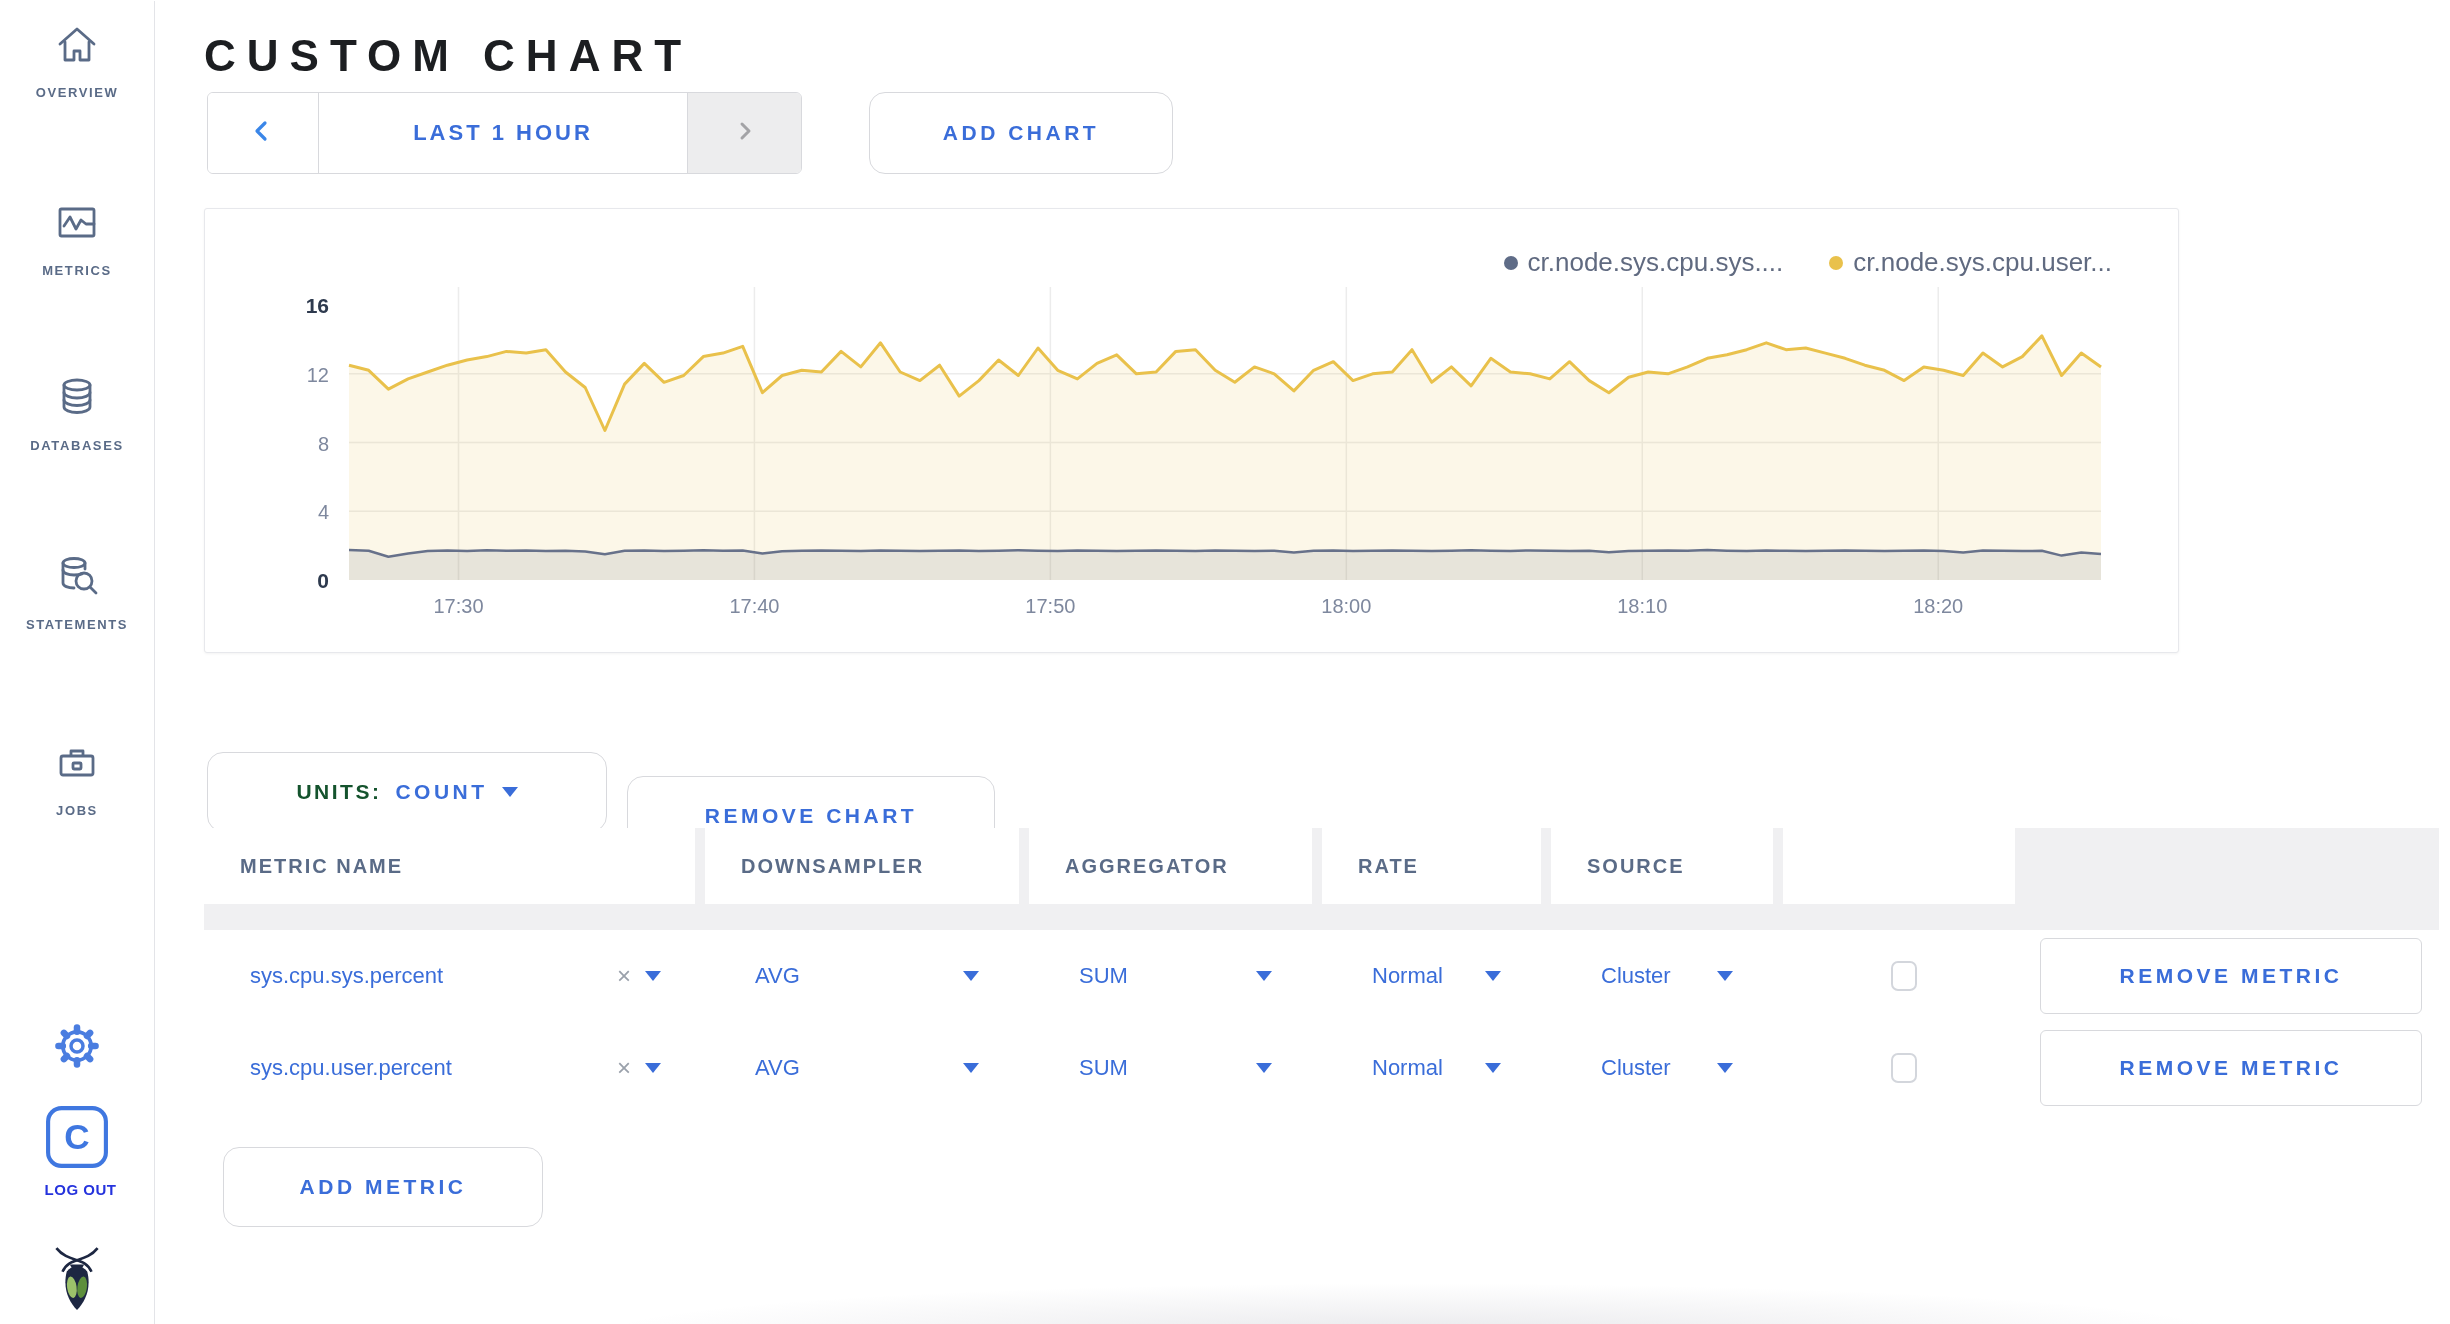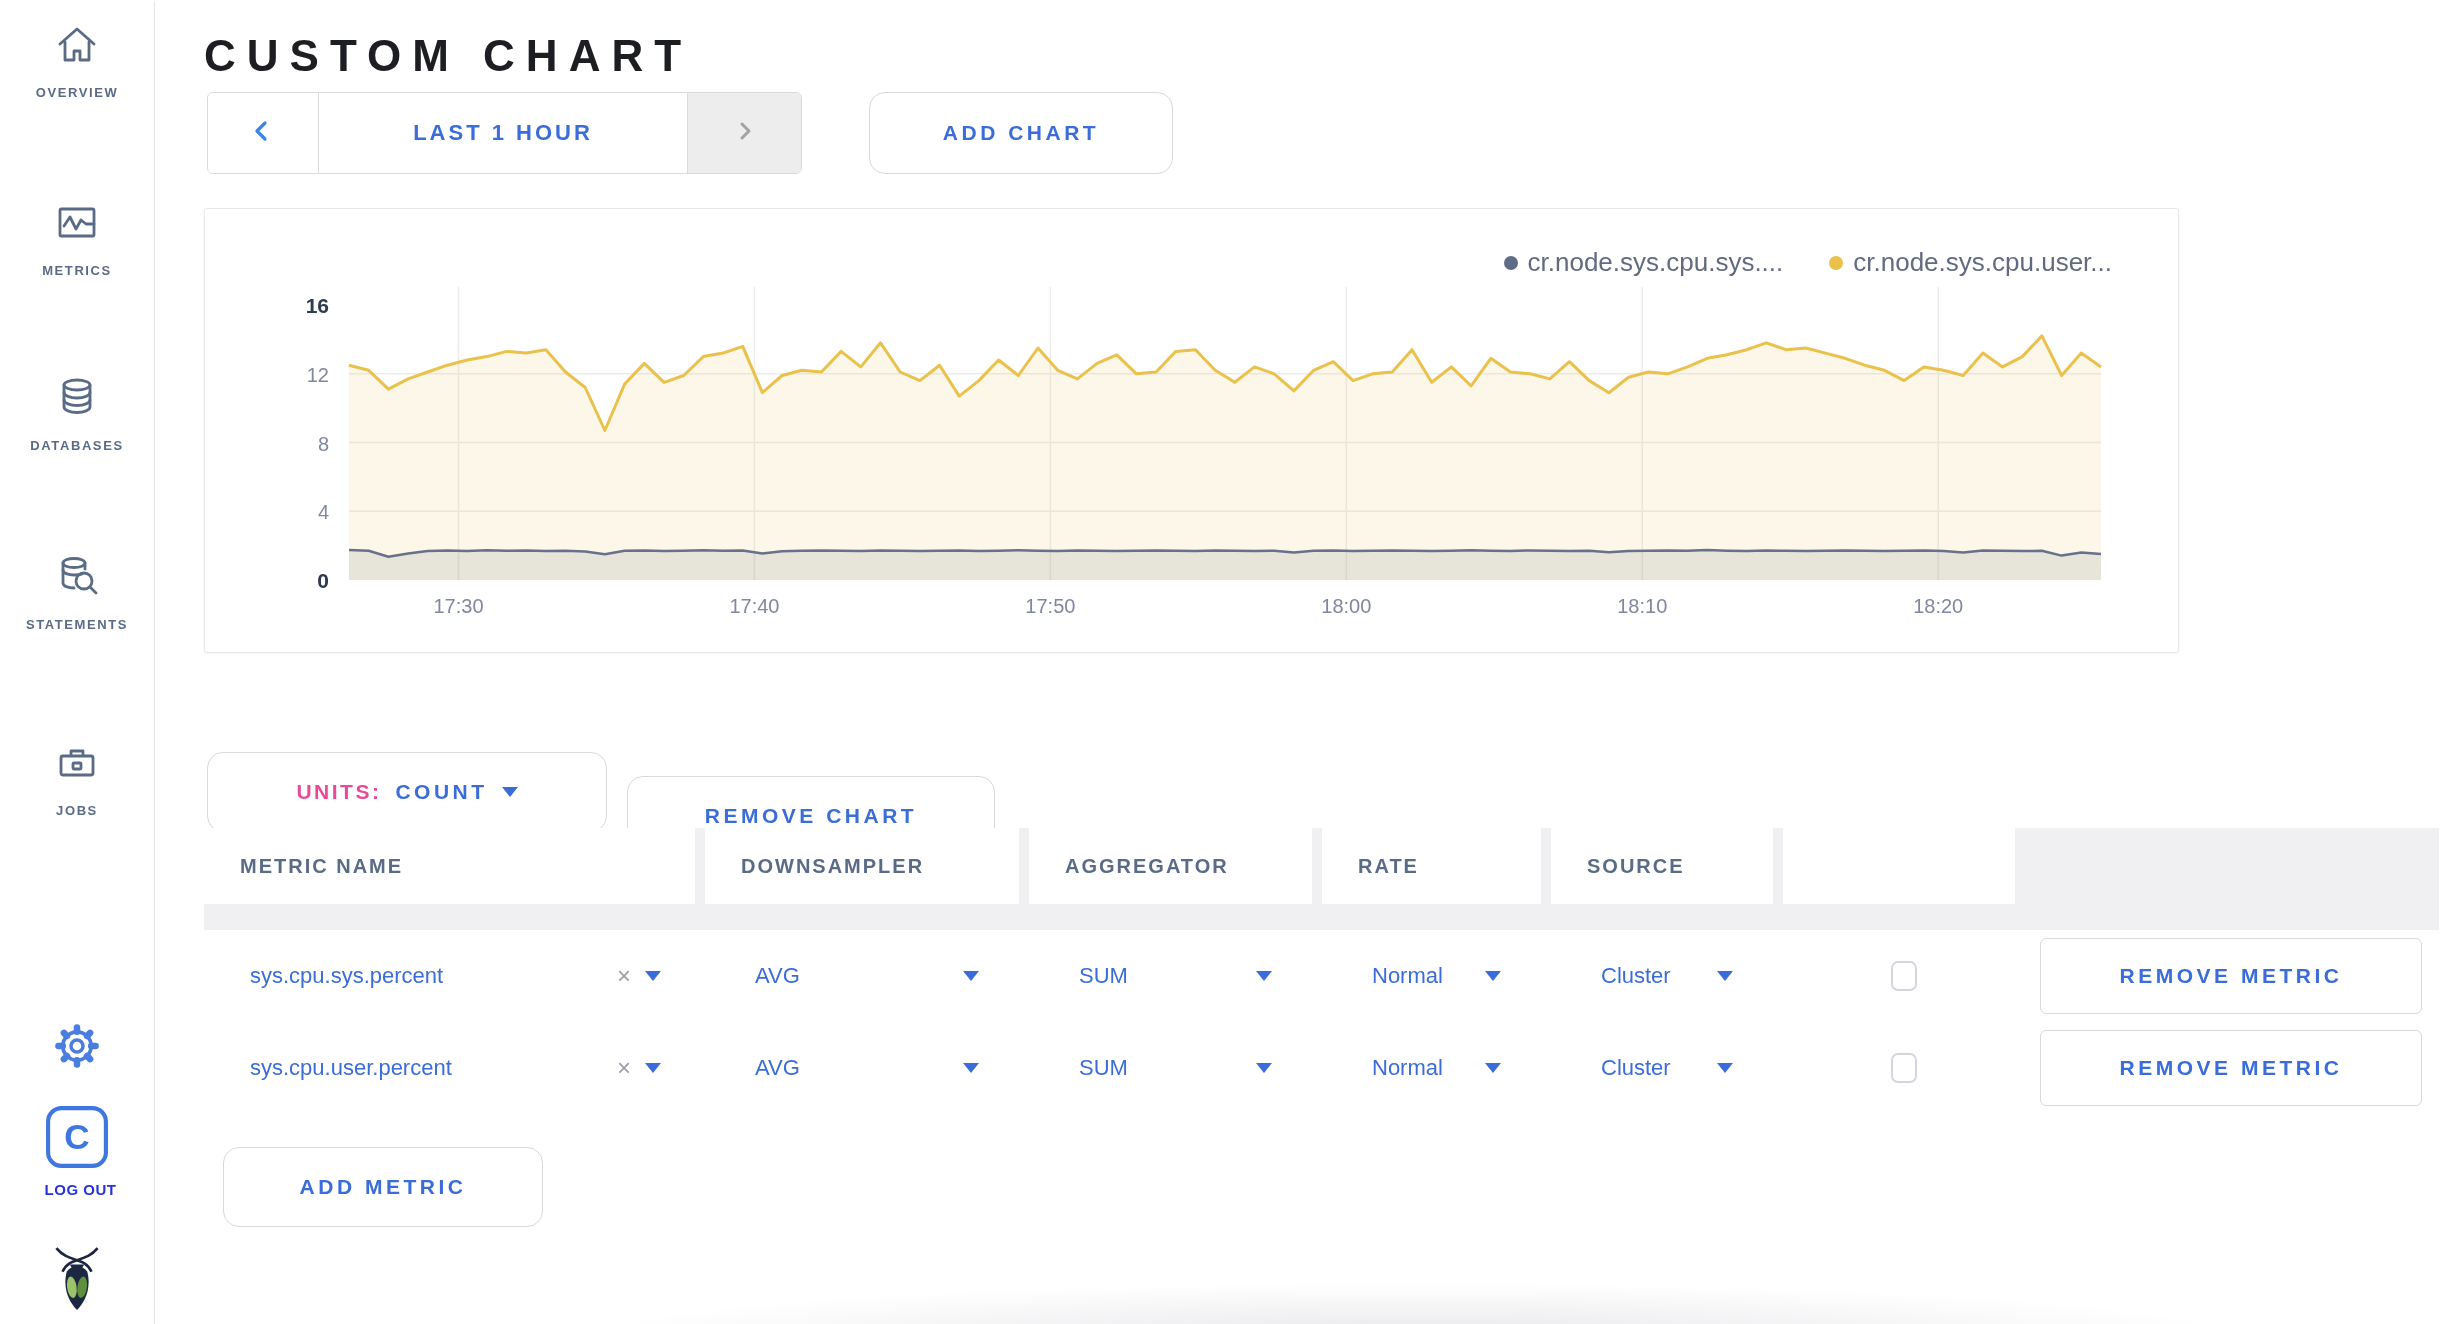--- a/index.html
+++ b/index.html
@@ -28,21 +28,21 @@
   
   .chart-card{position:absolute;left:204px;top:208px;width:1973px;height:443px;background:#fff;
               border:1px solid #e7e8ec;border-radius:3px;box-shadow:0 1px 3px rgba(0,0,0,.05);}
   .legend{position:absolute;top:38px;right:66px;display:flex;gap:46px;}
   .legend-item{display:flex;align-items:center;gap:10px;font-size:26px;color:#606a80;}
   .dot{width:14px;height:14px;border-radius:50%;display:inline-block;}
   .ax{fill:#7e889e;font-size:20px;}
   .ax.strong{fill:#2e3a4e;font-weight:700;font-size:21px;}
   
   .units-btn{left:207px;top:752px;width:398px;height:78px;gap:14px;}
-  .units-word{color:#ec4899;letter-spacing:2.5px;}
+  .units-word{color:#14532d;letter-spacing:2.5px;}
   .remove-chart-btn{left:627px;top:776px;width:366px;height:78px;}
   .caret{width:0;height:0;border-left:8px solid transparent;border-right:8px solid transparent;
          border-top:10px solid #3a6dd9;display:inline-block;}
   
   .table-zone{position:absolute;left:204px;top:828px;width:2235px;}
   .thead{display:flex;background:#f0f0f2;padding-bottom:26px;}
   .th{background:#fff;height:76px;line-height:76px;font-size:20px;font-weight:700;
       letter-spacing:2px;color:#5a6b87;padding-left:36px;box-sizing:border-box;margin-right:10px;}
   .th:nth-child(1){width:491px;}.th:nth-child(2){width:314px;}.th:nth-child(3){width:283px;}
   .th:nth-child(4){width:219px;}.th:nth-child(5){width:222px;}.th:nth-child(6){width:232px;}

